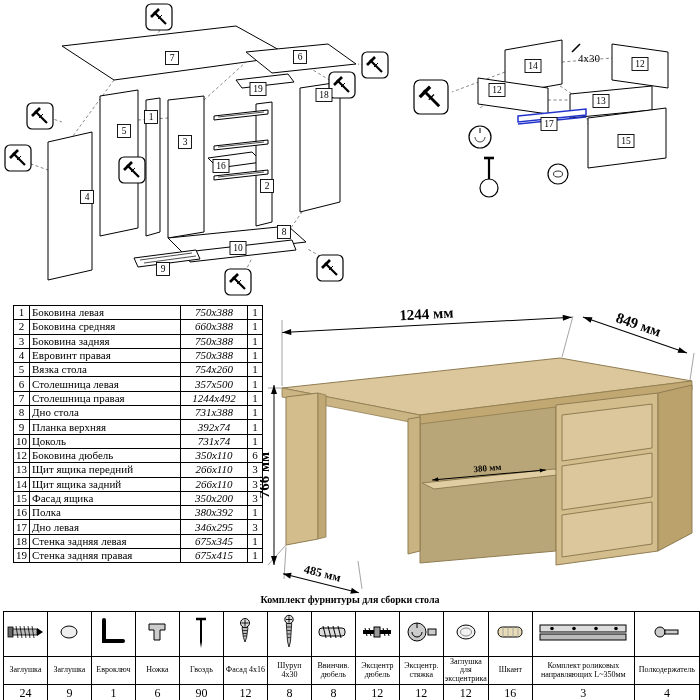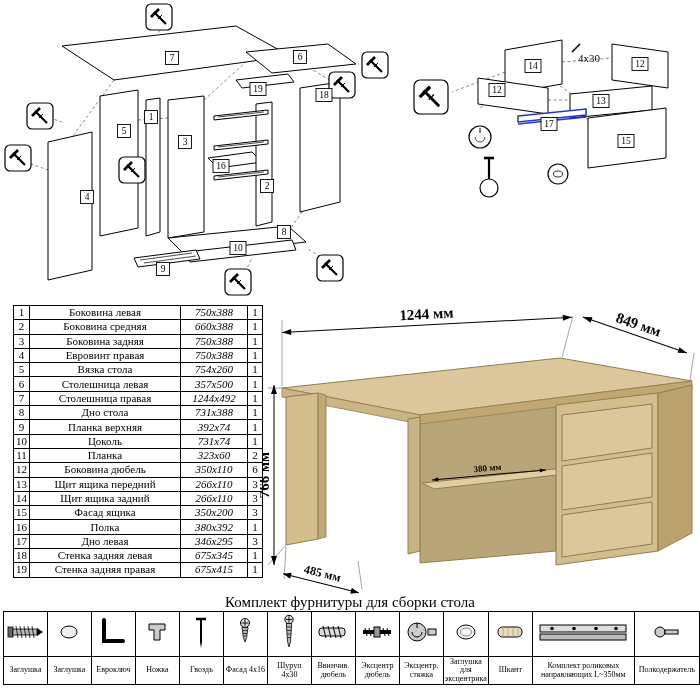--- a/index.html
+++ b/index.html
@@ -2,28 +2,28 @@
 <html><head>
 <meta charset="utf-8">
 <style>
   html,body{margin:0;padding:0;background:#fff;}
   .page{position:relative;width:700px;height:700px;background:#fff;overflow:hidden;
         font-family:"Liberation Serif",serif;color:#000;}
   
   #parts-table{position:absolute;left:13px;top:305px;border-collapse:collapse;}
   #parts-table td{border:1px solid #000;font-size:11px;line-height:1;height:13.3px;padding:0 2px;white-space:nowrap;}
   #parts-table td.c-no{width:15px;text-align:center;padding:0;}
-  #parts-table td.c-name{width:146px;text-align:center;}
+  #parts-table td.c-name{width:146px;}
   #parts-table td.c-size{width:62px;text-align:center;font-style:italic;}
   #parts-table td.c-qty{width:14px;text-align:center;padding:0;}
   
   #assembly-svg{position:absolute;left:0;top:0;}
   #desk-svg{position:absolute;left:260px;top:293px;}
   
-  #hw-title{position:absolute;left:0;right:0;top:594px;text-align:center;font-size:15px;}
+  #hw-title{position:absolute;left:0;right:0;top:594px;text-align:center;font-size:10px;font-weight:bold;}
   #hw-wrap{position:absolute;left:3px;top:611px;}
   #hw-table{border-collapse:collapse;table-layout:fixed;}
   #hw-table td{border:1px solid #000;text-align:center;vertical-align:middle;padding:0;overflow:hidden;}
   #hw-table td.hw-icon{height:42px;}
   #hw-table td.hw-name{height:27px;font-size:8px;line-height:1.08;padding:0 1px;}
   #hw-table td.hw-qty{height:16px;font-size:12px;}
   .panel{fill:#fff;stroke:#000;stroke-width:1;}
   .thinl{stroke:#000;stroke-width:.7;fill:none;}
   .dash{stroke:#555;stroke-width:.7;fill:none;stroke-dasharray:3 2.5;}
   .callout{fill:#fff;stroke:#000;stroke-width:1.2;}
@@ -260,26 +260,20 @@
           <td class="c-size">392x74</td>
           <td class="c-qty">1</td>
         </tr>
         <tr>
           <td class="c-no">10</td>
           <td class="c-name">Цоколь</td>
           <td class="c-size">731x74</td>
           <td class="c-qty">1</td>
         </tr>
         <tr>
-          <td class="c-no">11</td>
-          <td class="c-name">Планка</td>
-          <td class="c-size">323x60</td>
-          <td class="c-qty">2</td>
-        </tr>
-        <tr>
           <td class="c-no">12</td>
           <td class="c-name">Боковина дюбель</td>
           <td class="c-size">350x110</td>
           <td class="c-qty">6</td>
         </tr>
         <tr>
           <td class="c-no">13</td>
           <td class="c-name">Щит ящика передний</td>
           <td class="c-size">266x110</td>
           <td class="c-qty">3</td>
@@ -460,17 +454,33 @@
             <td class="hw-name">Фасад 4х16</td>
             <td class="hw-name">Шуруп 4х30</td>
             <td class="hw-name">Ввинчив. дюбель</td>
             <td class="hw-name">Эксцентр дюбель</td>
             <td class="hw-name">Эксцентр. стяжка</td>
             <td class="hw-name">Заглушка для эксцентрика</td>
             <td class="hw-name">Шкант</td>
             <td class="hw-name">Комплект роликовых направляющих L~350мм</td>
             <td class="hw-name">Полкодержатель</td>
           </tr>
+        <tr id="hw-row-qty">
+            <td class="hw-qty">24</td>
+            <td class="hw-qty">9</td>
+            <td class="hw-qty">1</td>
+            <td class="hw-qty">6</td>
+            <td class="hw-qty">90</td>
+            <td class="hw-qty">12</td>
+            <td class="hw-qty">8</td>
+            <td class="hw-qty">8</td>
+            <td class="hw-qty">12</td>
+            <td class="hw-qty">12</td>
+            <td class="hw-qty">12</td>
+            <td class="hw-qty">16</td>
+            <td class="hw-qty">3</td>
+            <td class="hw-qty">4</td>
+          </tr>
       </tbody>
     </table>
   </div>
 
 </div>
 
 </body></html>

